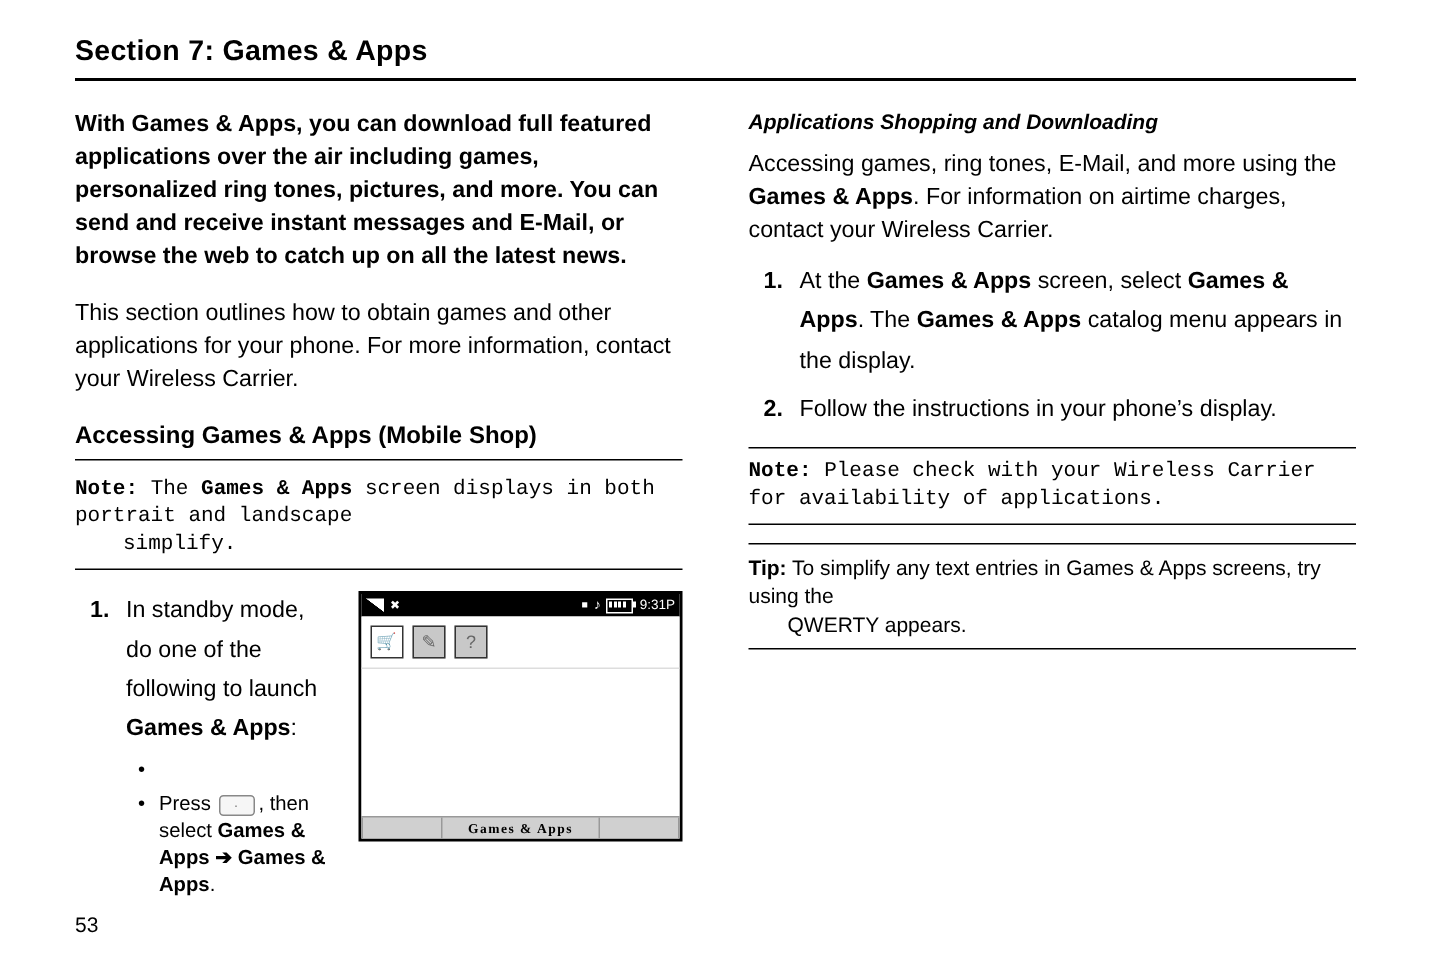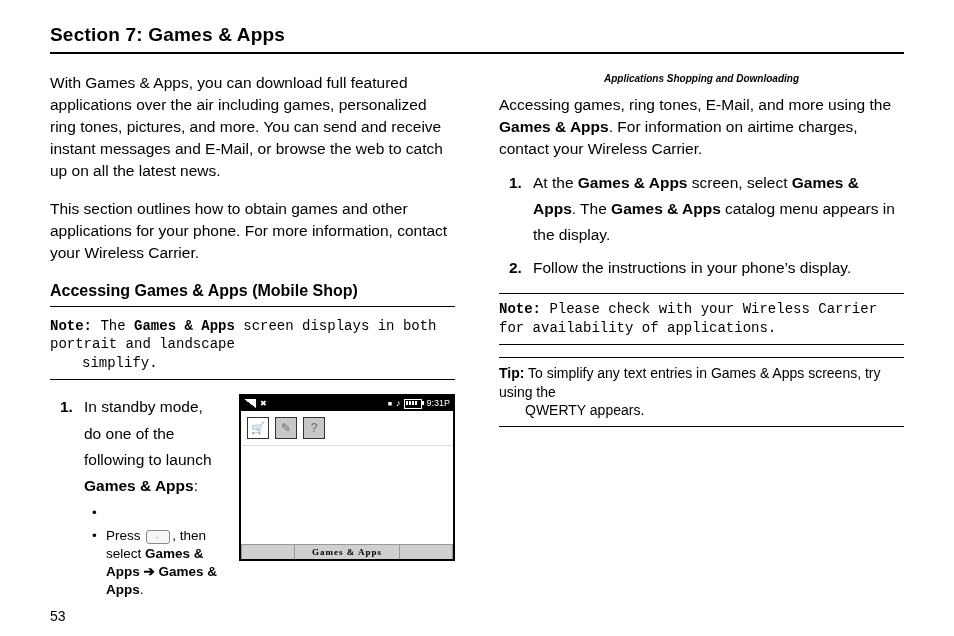--- a/index.html
+++ b/index.html
@@ -49,23 +49,22 @@
     font-family: Arial, Helvetica, sans-serif;
     font-weight: 700;
     font-size: 16px;
     margin: 4px 0 4px 0;
   }
   .h3 {
     font-family: "Arial Narrow", Arial, Helvetica, sans-serif;
     font-stretch: condensed;
     font-style: italic;
     font-weight: 700;
-    font-size: 10px;
+    font-size: 14px;
     margin: 0 0 8px 0;
-    text-align: center;
   }
   .sub-rule {
     border: none;
     border-top: 1.2px solid #000;
     margin: 2px 0 8px 0;
   }
   .thin-rule {
     border: none;
     border-top: 0.8px solid #000;
     margin: 4px 0;
@@ -276,21 +275,21 @@
 <body>
 
 <div class="page">
 
   <div class="section-title">Section 7: Games &amp; Apps</div>
   <hr class="title-rule">
 
   <div class="columns">
 
     <div class="col">
-      <p class="para" style="margin-top:0;">With Games &amp; Apps, you can download full featured applications over the air including games, personalized ring tones, pictures, and more. You can send and receive instant messages and E-Mail, or browse the web to catch up on all the latest news.</p>
+      <p class="para" style="margin-top:0;font-weight:bold;">With Games &amp; Apps, you can download full featured applications over the air including games, personalized ring tones, pictures, and more. You can send and receive instant messages and E-Mail, or browse the web to catch up on all the latest news.</p>
       <p class="para">This section outlines how to obtain games and other applications for your phone. For more information, contact your Wireless Carrier.</p>
 
       <div class="h2">Accessing Games &amp; Apps (Mobile Shop)</div>
       <hr class="sub-rule">
 
       <div class="note">
         <span class="label">Note:</span><span> The <b>Games &amp; Apps</b> screen displays in both portrait and landscape <span style="display:block;margin-left:32px;">simplify.</span></span>
       </div>
       <hr class="thin-rule" style="margin-bottom:14px;">
 

